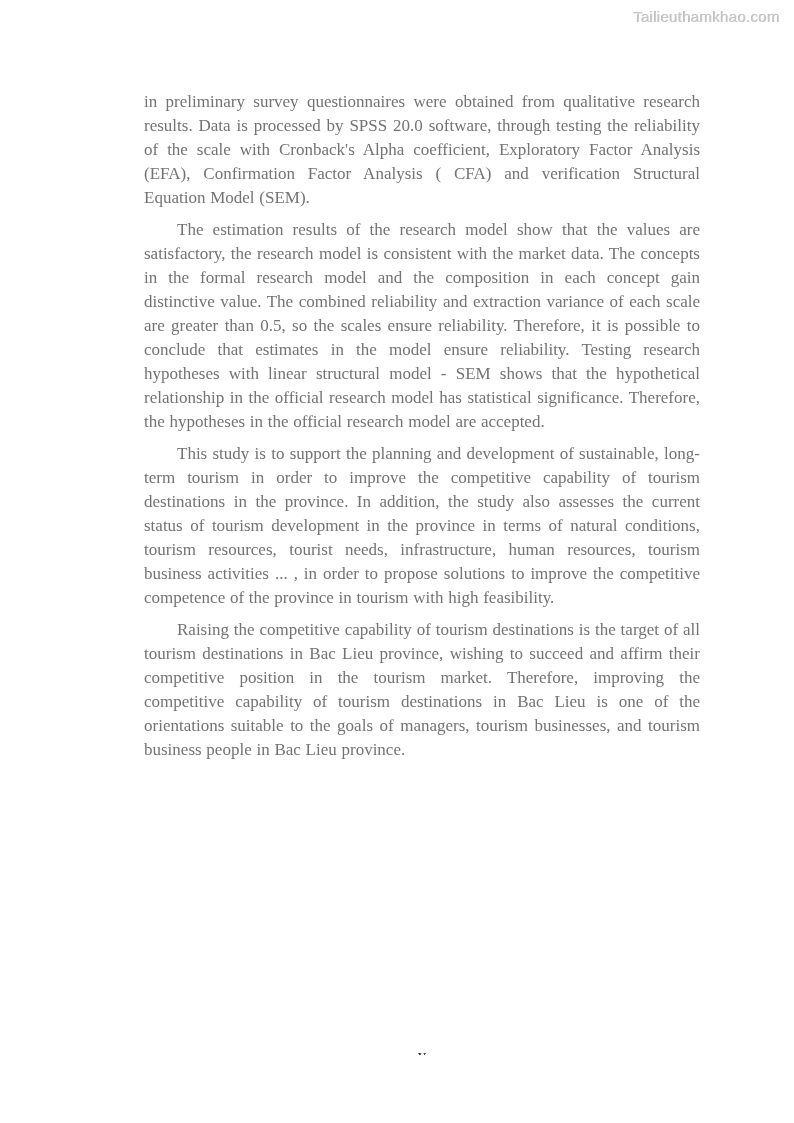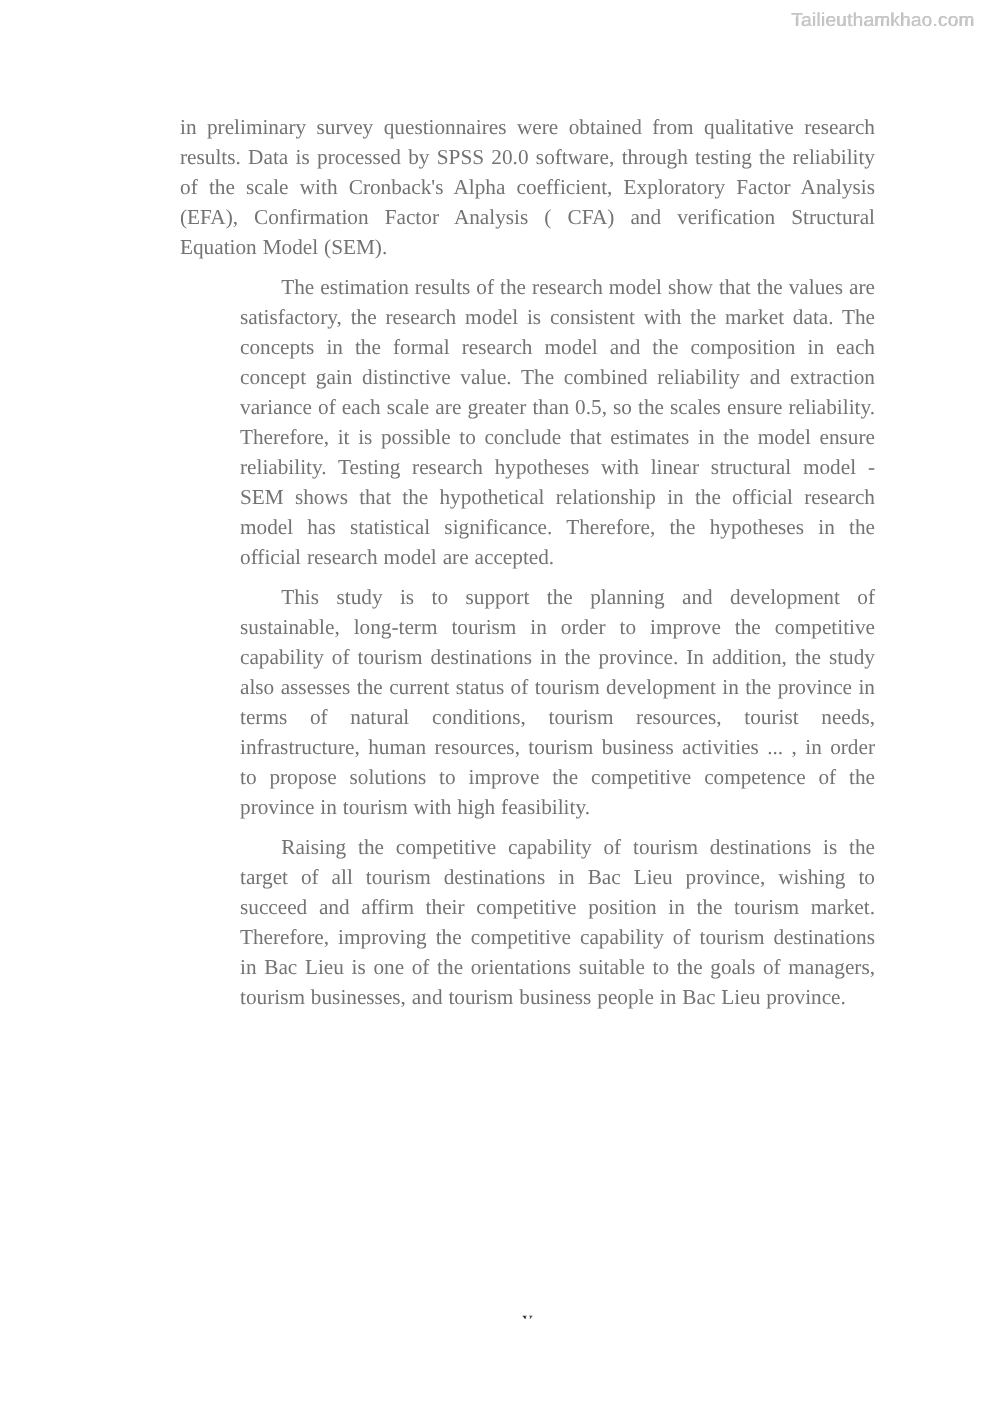--- a/index.html
+++ b/index.html
@@ -36,21 +36,20 @@
     line-height: 24px;
     text-align: justify;
     word-spacing: 0.5px;
   }
   .content p {
     margin: 0;
   }
   .content p + p {
     margin-top: 8px;
     text-indent: 33px;
-    margin-left: 48px;
   }
   .page-number {
     position: absolute;
     top: 1046px;
     left: 144px;
     width: 556px;
     text-align: center;
     font-size: 16px;
     line-height: 20px;
     color: #222222;

